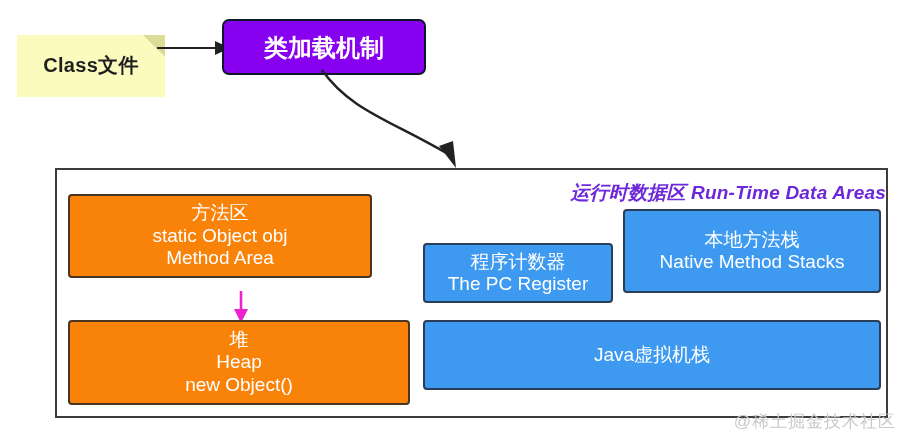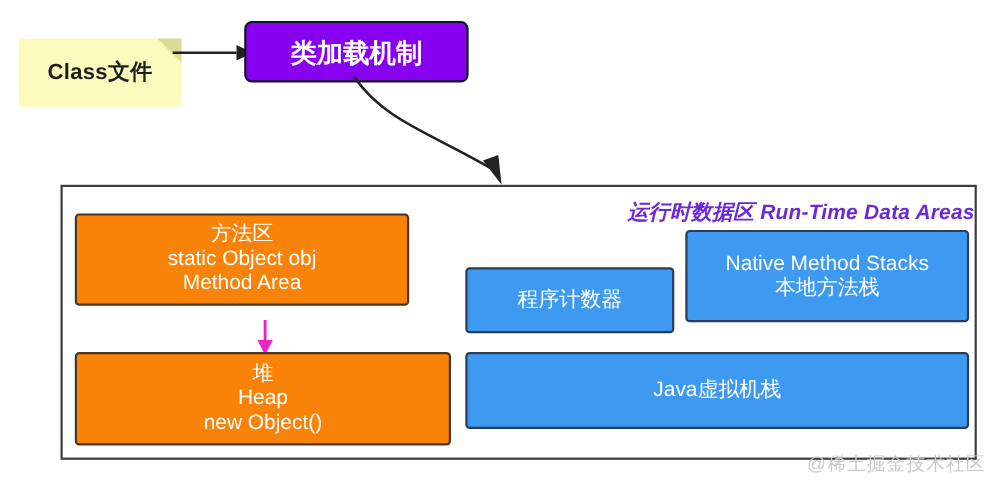--- a/index.html
+++ b/index.html
@@ -202,25 +202,26 @@
   </div>
 
   <div id="method-area-box" class="area-box orange">
     <div class="line cn">方法区</div>
     <div class="line en">static Object obj</div>
     <div class="line en">Method Area</div>
   </div>
 
   <div id="pc-register-box" class="area-box blue">
     <div class="line cn">程序计数器</div>
+    <div class="line en">The PC Register</div>
   </div>
 
   <div id="native-stacks-box" class="area-box blue">
+    <div class="line cn">本地方法栈</div>
     <div class="line en">Native Method Stacks</div>
-    <div class="line cn">本地方法栈</div>
   </div>
 
   <div id="arrow-method-to-heap">
     <svg width="26" height="32" viewBox="0 0 26 32">
       <line x1="13" y1="0" x2="13" y2="20" stroke="#ee22cc" stroke-width="2.6"></line>
       <polygon points="6,18 13,32 20,18" fill="#ee22cc"></polygon>
     </svg>
   </div>
 
   <div id="heap-box" class="area-box orange">

